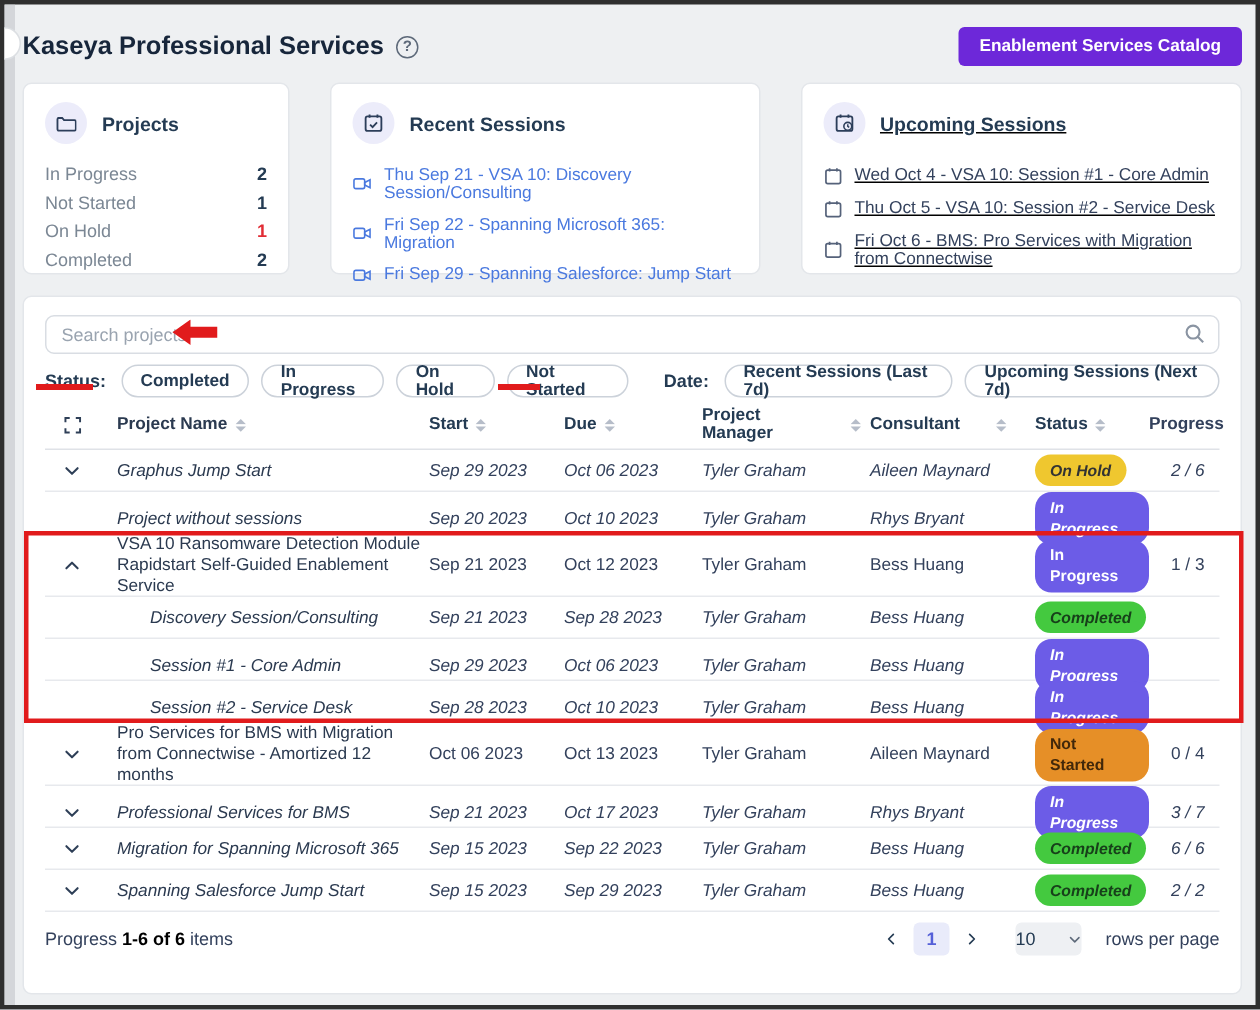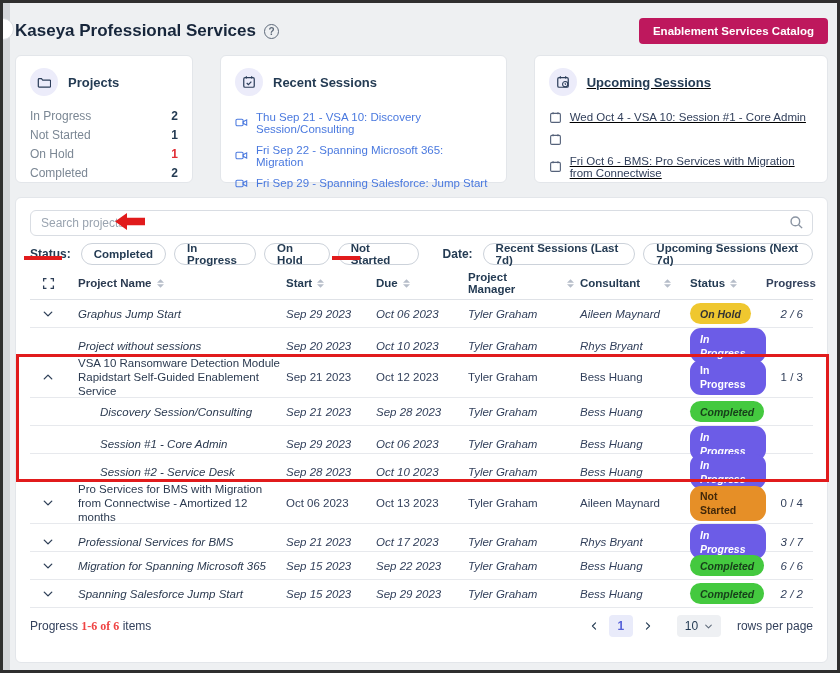--- a/index.html
+++ b/index.html
@@ -14,21 +14,21 @@
            background:#fff; border:1px solid #dcdfe3; }
   .content { position:relative; margin-left:7px; padding:0 9px 0 5px; height:100%; }
 
   
   .hdr { height:52px; display:flex; align-items:center; padding-top:4px; }
   .title { font-size:17px; font-weight:bold; color:#17263b; }
   .help { display:inline-flex; align-items:center; justify-content:center; width:15px; height:15px;
           border:1.4px solid #5e6a7a; border-radius:50%; color:#5e6a7a; font-size:10px; font-weight:bold;
           margin-left:8px; cursor:pointer; }
   .hdr-spacer { flex:1; }
-  .catalog-btn { background:#be185d; color:#fff; font-size:11.5px; font-weight:bold;
+  .catalog-btn { background:#6d28d9; color:#fff; font-size:11.5px; font-weight:bold;
                  border:none; border-radius:4px; padding:7px 14px; cursor:pointer; }
 
   
   .cards { display:flex; gap:27px; height:128px; }
   .card { background:#fff; border:1px solid #e3e6ea; border-radius:6px; padding:12px 14px; }
   .card-projects { width:178px; }
   .card-recent { flex:1; }
   .card-upcoming { flex:1.03;text-decoration:underline; }
   .card-head { display:flex; align-items:center; gap:10px; margin-bottom:10px; }
   .icon-circle { width:28px; height:28px; border-radius:50%; background:#ececfa; display:flex;
@@ -84,30 +84,30 @@
   .sort { display:inline-flex; flex-direction:column; gap:1px; }
   .sort svg { width:7px; height:4px; fill:#b6bdc9; }
   .badge { display:inline-block; padding:3.5px 10px; border-radius:11px; font-size:10.5px; font-weight:bold; color:#333; }
   .badge[data-status="on-hold"] { background:#efc72f; }
   .badge[data-status="in-progress"] { background:#6c5ce7; color:#fff; }
   .badge[data-status="completed"] { background:#44c93f; color:#17401a; }
   .badge[data-status="not-started"] { background:#e68f27; color:#42280a; }
 
   
   .tfoot { display:flex; align-items:center; height:36px; border-top:0; font-size:12px; color:#33415c; }
-  .showing b { color:#ef4444;font-family:Liberation Serif, serif; }
+  .showing b { color:#000000; }
   .foot-spacer { flex:1; }
   .pag { display:flex; align-items:center; gap:6px; }
   .pg-arrow { width:18px; height:18px; display:flex; align-items:center; justify-content:center;
               color:#243b53; cursor:pointer; }
   .pg-arrow svg { width:10px; height:10px; }
   .pg-num { width:24px; height:22px; background:#e9ebfa; border-radius:4px; color:#5560d8; font-weight:bold;
             font-size:12px; display:flex; align-items:center; justify-content:center; cursor:pointer; }
   .pg-size { margin-left:14px; width:44px; height:22px; background:#eef0f3; border-radius:4px;
-             display:flex; align-items:center; justify-content:center; gap:6px; font-size:12px;
+             display:flex; align-items:center; justify-content:space-between; gap:6px; font-size:12px;
              color:#243b53; cursor:pointer; }
   .pg-size svg { width:9px; height:9px; color:#5e6a7a; }
   .rpp { margin-left:10px; }
 
   
   .anno { position:absolute; pointer-events:none; }
   .anno-arrow { left:112px; top:210px; }
   .anno-ul-status { left:21px; top:253px; width:38px; height:4px; background:#e11b1c; }
   .anno-ul-date { left:329px; top:253px; width:28px; height:4px; background:#e11b1c; }
   .anno-rect { left:13px; top:351px; width:813px; height:128px; border:3px solid #e11b1c; }
@@ -247,20 +247,21 @@
         <div class="sess-item plain-item">
           <svg viewBox="0 0 16 16">
               <use href="#i-cal"></use>
             </svg>
           <span>Wed Oct 4 - VSA 10: Session #1 - Core Admin</span>
         </div>
         <div class="sess-item plain-item">
           <svg viewBox="0 0 16 16">
               <use href="#i-cal"></use>
             </svg>
+          <span>Thu Oct 5 - VSA 10: Session #2 - Service Desk</span>
         </div>
         <div class="sess-item plain-item">
           <svg viewBox="0 0 16 16">
               <use href="#i-cal"></use>
             </svg>
           <span>Fri Oct 6 - BMS: Pro Services with Migration from Connectwise</span>
         </div>
       </div>
     </div>
 

